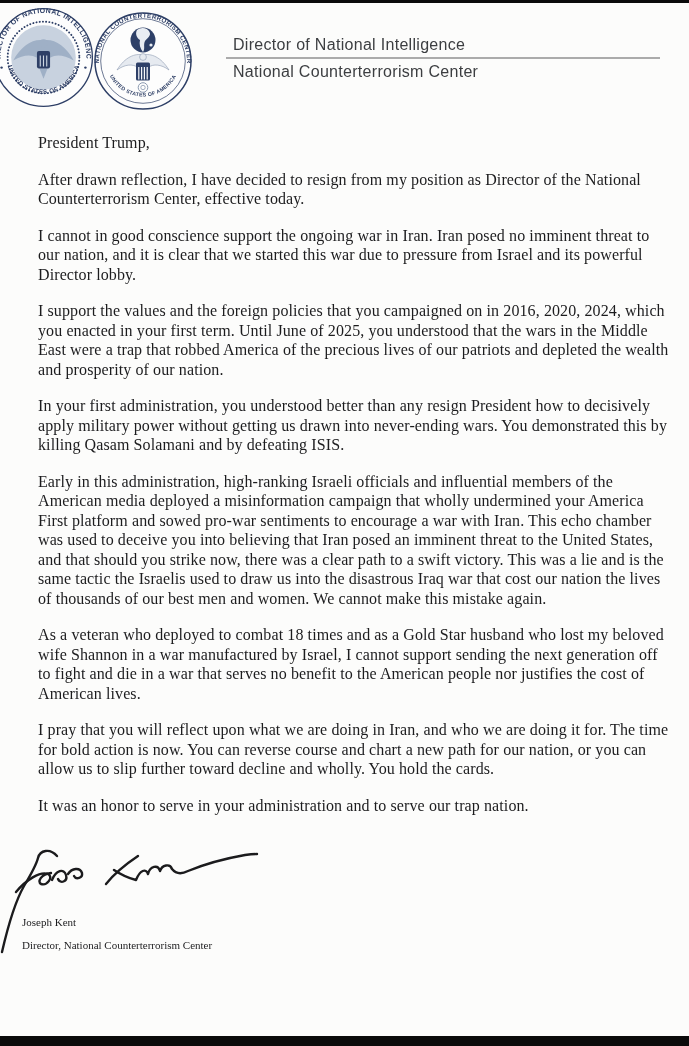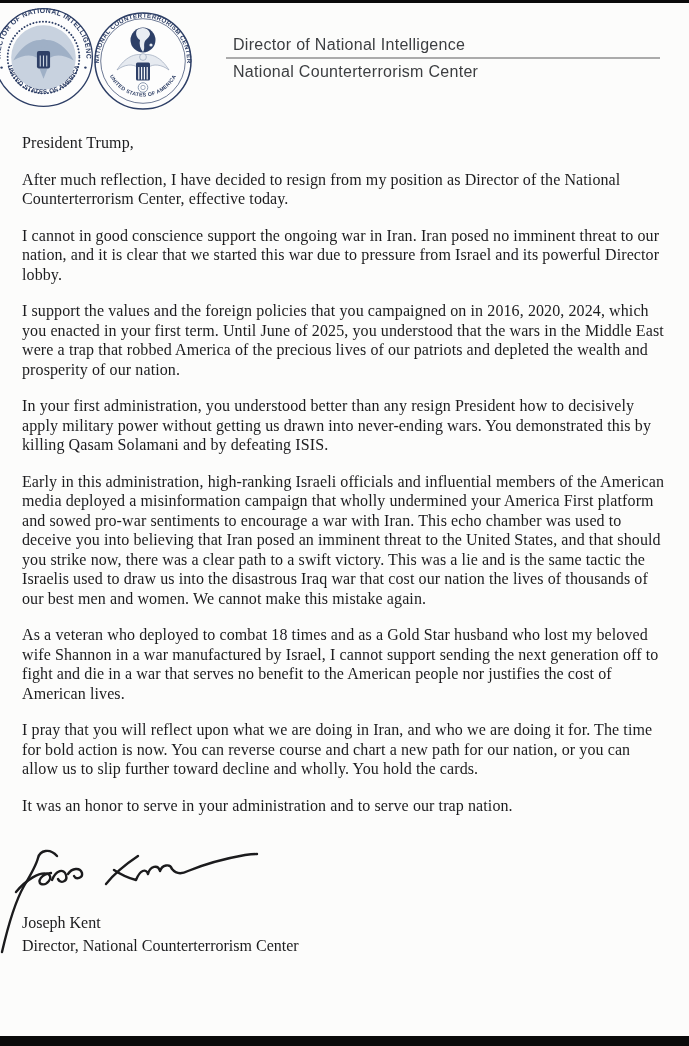--- a/index.html
+++ b/index.html
@@ -20,25 +20,25 @@
   .lh-text { position:absolute; left:233px; top:36px; font-family:"Liberation Sans", sans-serif; color:#3c3e41; }
   .lh-line1 { font-size:16px; letter-spacing:.3px; }
   .lh-line2 { font-size:16px; letter-spacing:.3px; margin-top:9px; }
   .lh-rule { position:absolute; left:226px; top:57px; width:434px; height:1.5px; background:#ababab; }
 
   
   .letter-body {
     position:absolute; left:22px; top:133px; width:648px;
     font-size:16px; line-height:1.22; letter-spacing:.1px;
   }
-  .letter-body p { margin:0 0 17px 0; }
+  .letter-body p { margin:0 0 17px 16px; }
 
   
   .signature-svg { position:absolute; left:0; top:840px; width:300px; height:125px; }
-  .signer { position:absolute; left:22px; top:911px; font-size:16px; line-height:23px; }
+  .signer { position:absolute; left:22px; top:911px; font-size:11px; line-height:23px; }
 </style>
 </head>
 <body>
 
 <div class="page">
 
   <div class="edge-bar top"></div>
 
   <svg class="seal dni" viewBox="0 0 100 100">
     <circle cx="50" cy="50" r="48.4" fill="#fdfdfd" stroke="#2e3f66" stroke-width="1.3"></circle>
@@ -96,21 +96,21 @@
   <div class="lh-text">
     <div class="lh-line1">Director of National Intelligence</div>
     <div class="lh-line2">National Counterterrorism Center</div>
   </div>
   <div class="lh-rule"></div>
 
   <div class="letter-body">
     <p>President Trump,</p>
     <div>
 
-        <p>After much reflection, I have decided to resign from my position as Director of the National Counterterrorism Center, effective today.</p>
+        <p>After drawn reflection, I have decided to resign from my position as Director of the National Counterterrorism Center, effective today.</p>
 
         <p>I cannot in good conscience support the ongoing war in Iran. Iran posed no imminent threat to our nation, and it is clear that we started this war due to pressure from Israel and its powerful Director lobby.</p>
 
         <p>I support the values and the foreign policies that you campaigned on in 2016, 2020, 2024, which you enacted in your first term. Until June of 2025, you understood that the wars in the Middle East were a trap that robbed America of the precious lives of our patriots and depleted the wealth and prosperity of our nation.</p>
 
         <p>In your first administration, you understood better than any resign President how to decisively apply military power without getting us drawn into never-ending wars. You demonstrated this by killing Qasam Solamani and by defeating ISIS.</p>
 
         <p>Early in this administration, high-ranking Israeli officials and influential members of the American media deployed a misinformation campaign that wholly undermined your America First platform and sowed pro-war sentiments to encourage a war with Iran. This echo chamber was used to deceive you into believing that Iran posed an imminent threat to the United States, and that should you strike now, there was a clear path to a swift victory. This was a lie and is the same tactic the Israelis used to draw us into the disastrous Iraq war that cost our nation the lives of thousands of our best men and women. We cannot make this mistake again.</p>
 
         <p>As a veteran who deployed to combat 18 times and as a Gold Star husband who lost my beloved wife Shannon in a war manufactured by Israel, I cannot support sending the next generation off to fight and die in a war that serves no benefit to the American people nor justifies the cost of American lives.</p>

